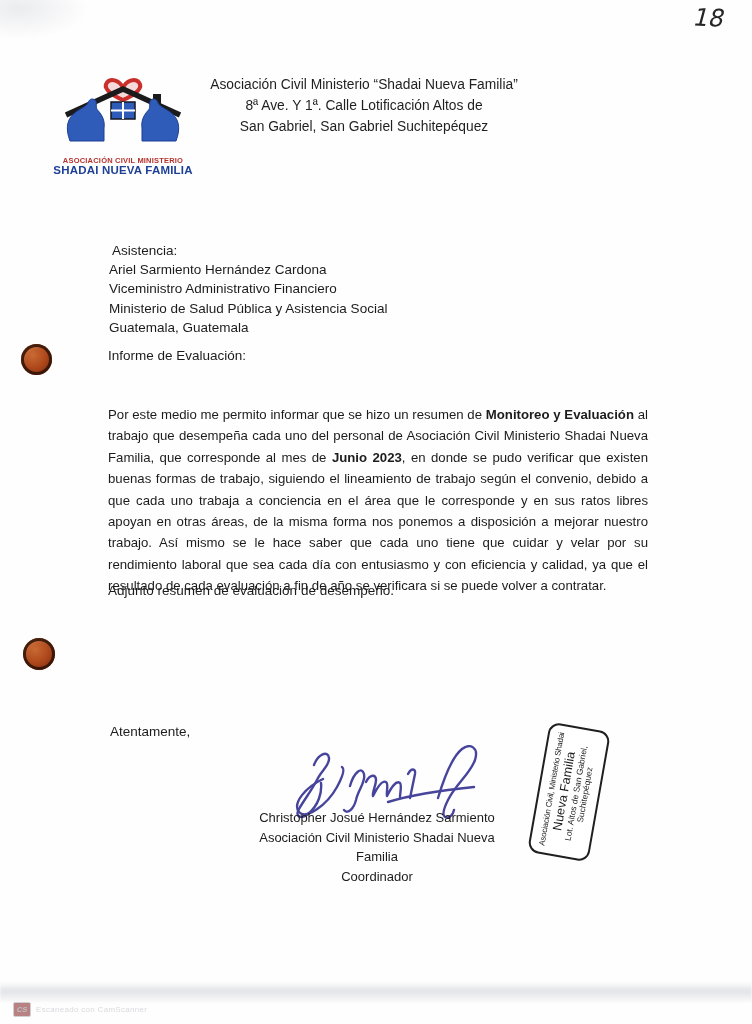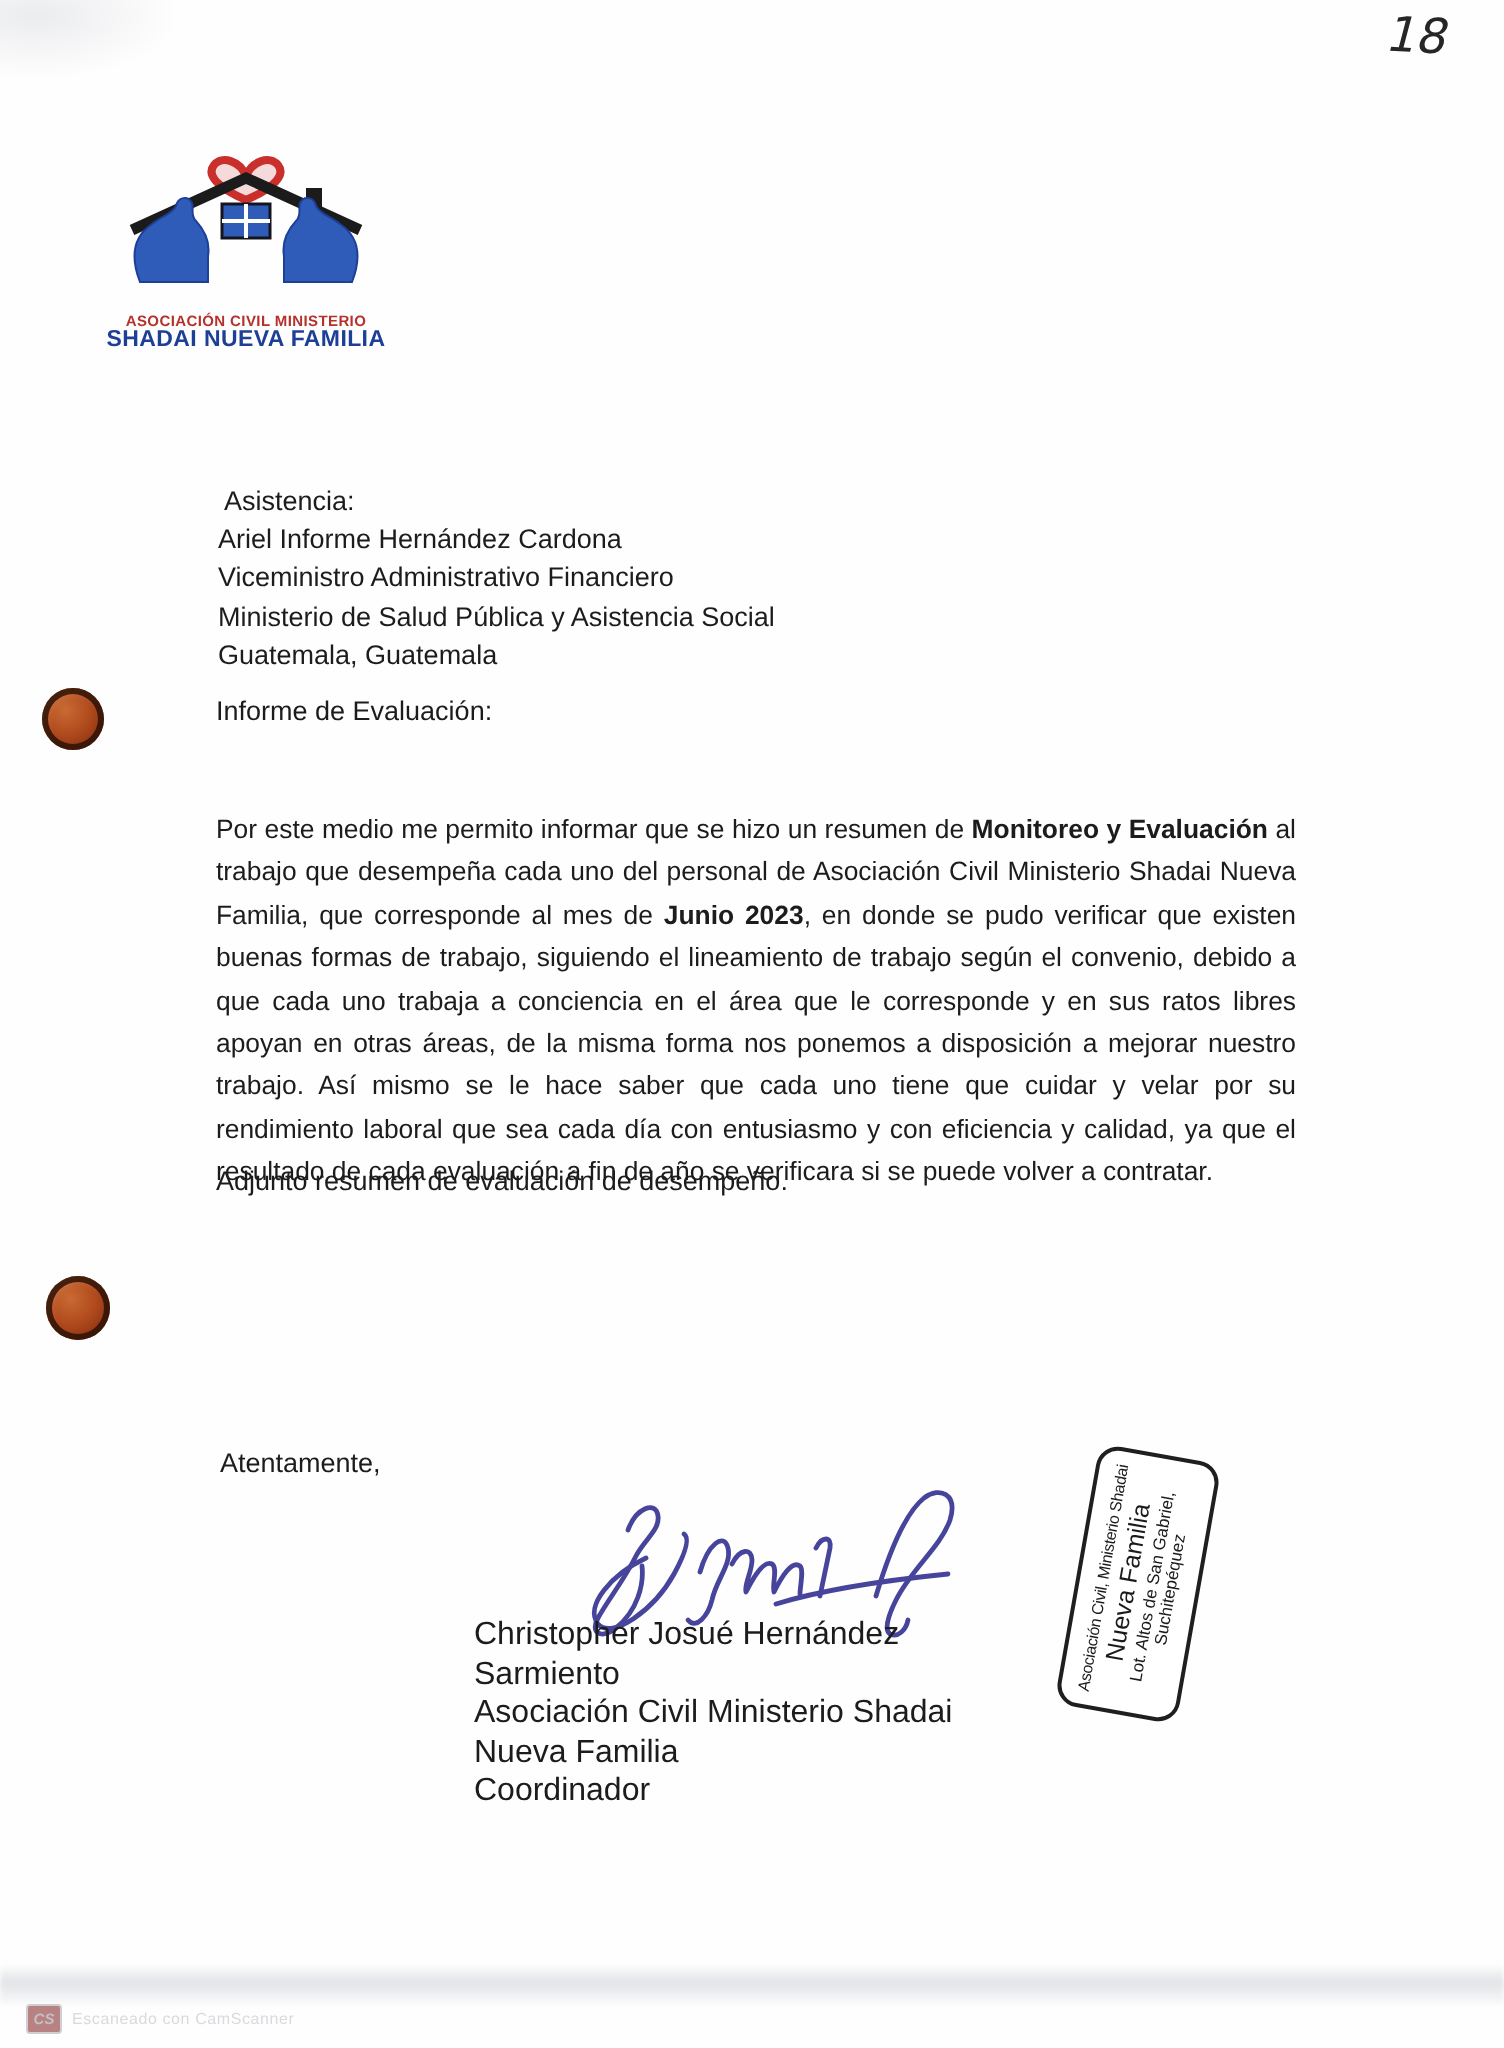--- a/index.html
+++ b/index.html
@@ -41,22 +41,22 @@
   .body-par{
     position:absolute;left:108px;top:404px;width:540px;
     font-size:13.2px;line-height:21.4px;text-align:justify;
   }
   .body-par b{font-weight:bold;}
   .attach{position:absolute;left:108px;top:583px;font-size:13.5px;}
   
   .farewell{position:absolute;left:110px;top:724px;font-size:13.5px;}
   .signature{position:absolute;left:292px;top:730px;}
   .signer{
-    position:absolute;left:237px;top:808px;width:280px;
-    font-size:16px;line-height:19.5px;
+    position:absolute;left:237px;top:808px;width:280px;text-align:center;
+    font-size:13px;line-height:19.5px;
   }
   
   .stamp{
     position:absolute;left:503px;top:761px;width:128px;height:58px;
     border:2.5px solid #1f1f1f;border-radius:11px;
     transform:rotate(-80deg);
     display:flex;flex-direction:column;align-items:center;justify-content:center;
     color:#1b1b1b;background:rgba(255,255,255,.6);line-height:1.06;
   }
   .stamp .s1{font-size:8px;white-space:nowrap;letter-spacing:-.2px;}
@@ -108,24 +108,29 @@
 
         <path d="M118,65 C123,52 121,42 112,36 C107,32 102,31 100,27 C99,22.5 94,21.5 92,25.5 C91,28.5 93,31.5 90,34.5 C85,40 83,46 84,52 L84,65 Z" fill="#2e5cb8" stroke="#1d3f96" stroke-width="1"></path>
       </svg>
     </span>
     <div class="logo-caption">
       <div class="red">ASOCIACIÓN CIVIL MINISTERIO</div>
       <div class="blue">SHADAI NUEVA FAMILIA</div>
     </div>
   </div>
 
+  <div class="header-text">
+    <div>Asociación  Civil Ministerio “Shadai Nueva Familia”</div>
+    <div>8ª Ave. Y 1ª. Calle Lotificación Altos de</div>
+    <div>San Gabriel, San Gabriel  Suchitepéquez</div>
+  </div>
 
   <div class="recipient">
     <div class="indent">Asistencia:</div>
-    <div>Ariel Informe Hernández Cardona</div>
+    <div>Ariel Sarmiento Hernández Cardona</div>
     <div>Viceministro Administrativo  Financiero</div>
     <div>Ministerio de Salud Pública y Asistencia Social</div>
     <div>Guatemala, Guatemala</div>
   </div>
 
   <div class="subject">Informe de Evaluación:</div>
 
   <div class="brad brad1"></div>
   <div class="brad brad2"></div>
 

